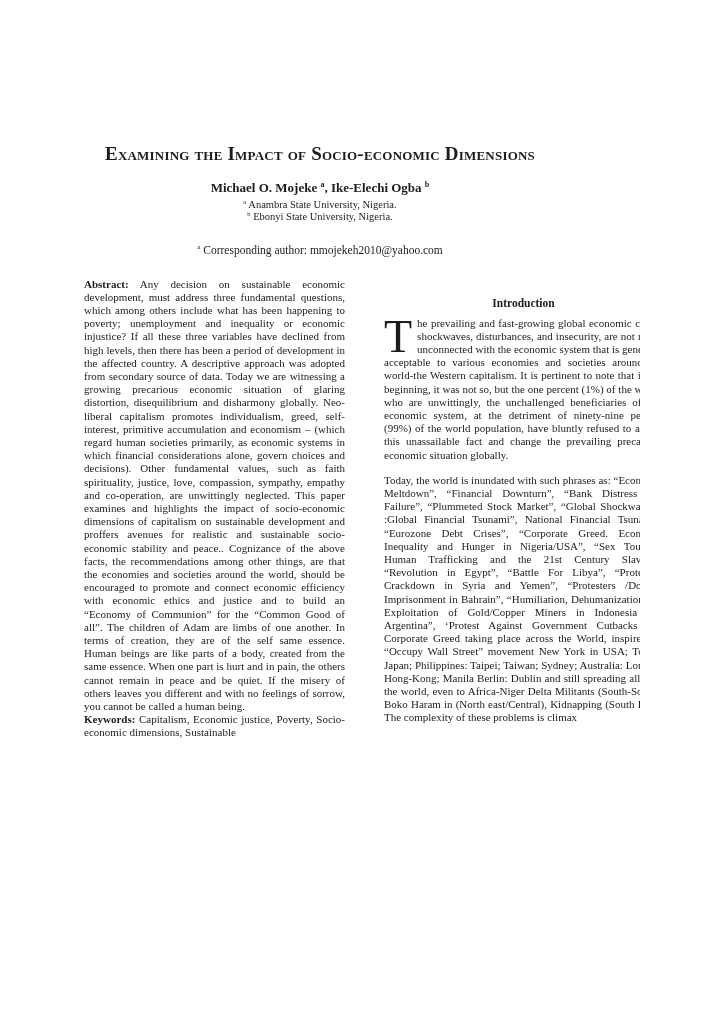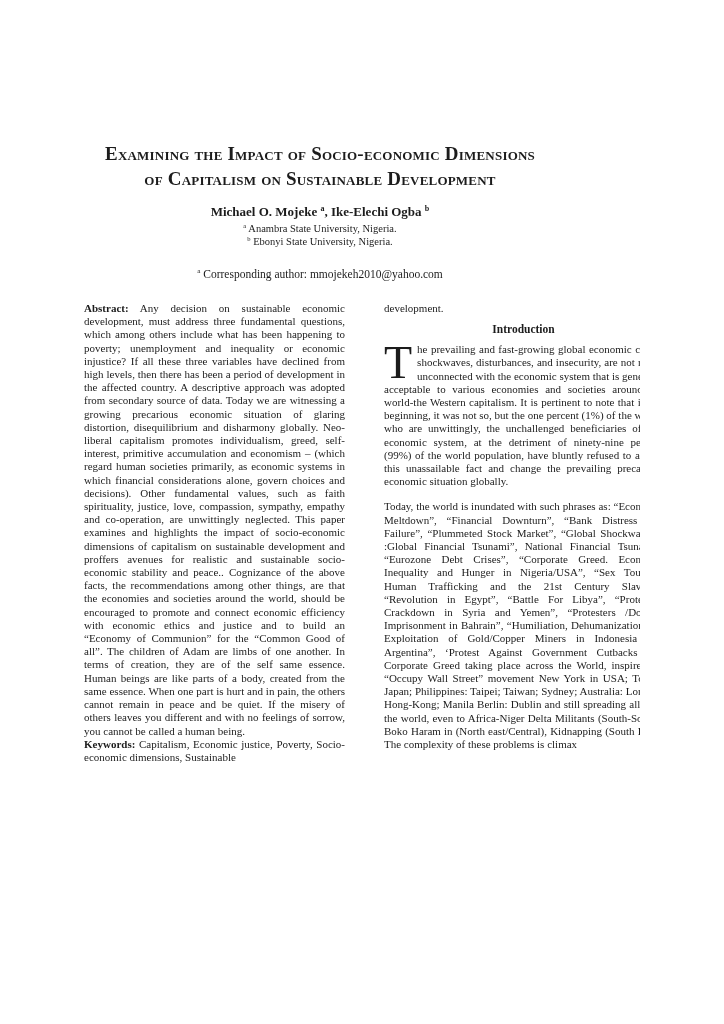--- a/index.html
+++ b/index.html
@@ -67,21 +67,21 @@
   .col-right { width: 279px; flex: 0 0 279px; }
   .col p {
     margin: 0;
     font-size: 11px;
     line-height: 13.2px;
     text-align: justify;
   }
   .bold-lead { font-weight: bold; }
   .continuation { text-align: left !important; }
   .section-heading {
-    margin: 8px 0 8px 0;
+    margin: 19px 0 8px 0;
     font-size: 11.5px;
     font-weight: bold;
     text-align: center;
   }
   .dropcap {
     float: left;
     font-size: 46px;
     line-height: 37px;
     height: 38px;
     padding-right: 5px;
@@ -90,21 +90,20 @@
   .para-gap { margin-top: 12px !important; }
 </style>
 </head>
 <body>
 
 <div class="page">
 
   <header class="header">
     <h1 class="title">
       <span class="title-line">Examining the Impact of Socio-economic Dimensions</span>
-      <span class="title-line">of Capitalism on Sustainable Development</span>
     </h1>
 
     <div class="authors">
       <span>Michael O. Mojeke </span><sup>a</sup><span>, </span><span>Ike-Elechi Ogba </span><sup>b</sup>
     </div>
 
     <div class="affiliations">
       <div><sup>a</sup><span> Anambra State University, Nigeria.</span></div>
       <div><sup>b</sup><span> Ebonyi State University, Nigeria.</span></div>
     </div>
@@ -116,21 +115,20 @@
   </header>
 
   <main class="columns">
 
     <section class="col col-left">
       <p><span class="bold-lead">Abstract:</span><span> Any decision on sustainable economic development, must address three fundamental questions, which among others include what has been happening to poverty; unemployment and inequality or economic injustice? If all these three variables have declined from high levels, then there has been a period of development in the affected country. A descriptive approach was adopted from secondary source of data. Today we are witnessing a growing precarious economic situation of glaring distortion, disequilibrium and disharmony globally. Neo-liberal capitalism promotes individualism, greed, self-interest, primitive accumulation and economism – (which regard human societies primarily, as economic systems in which financial considerations alone, govern choices and decisions). Other fundamental values, such as faith spirituality, justice, love, compassion, sympathy, empathy and co-operation, are unwittingly neglected. This paper examines and highlights the impact of socio-economic dimensions of capitalism on sustainable development and proffers avenues for realistic and sustainable socio-economic stability and peace.. Cognizance of the above facts, the recommendations among other things, are that the economies and societies around the world, should be encouraged to promote and connect economic efficiency with economic ethics and justice and to build an “Economy of Communion” for the “Common Good of all”. The children of Adam are limbs of one another.  In terms of creation, they are of the self same essence. Human beings are like parts of a body, created from the same essence. When one part is hurt and in pain, the others cannot remain in peace and be quiet. If the misery of others leaves you different and with no feelings of sorrow, you cannot be called a human being.</span></p>
       <p><span class="bold-lead">Keywords:</span><span> Capitalism, Economic justice, Poverty, Socio-economic dimensions, Sustainable</span></p>
     </section>
 
     <section class="col col-right">
-      <p class="continuation">development.</p>
       <h2 class="section-heading">Introduction</h2>
       <p><span class="dropcap">T</span><span>he prevailing and fast-growing global economic crises, shockwaves, disturbances, and insecurity, are not really unconnected with the economic system that is generally acceptable to various economies and societies around the world-the Western capitalism. It is pertinent to note that in the beginning, it was not so, but the one percent (1%) of the world, who are unwittingly, the unchallenged beneficiaries of this economic system, at the detriment of ninety-nine percent (99%) of the world population, have bluntly refused to accept this unassailable fact and change the prevailing precarious economic situation globally.</span></p>
       <p class="para-gap">Today, the world is inundated with such phrases as: “Economic Meltdown”, “Financial Downturn”, “Bank Distress and Failure”, “Plummeted Stock Market”, “Global Shockwaves”, :Global Financial Tsunami”, National Financial Tsunami”, “Eurozone Debt Crises”, “Corporate Greed. Economic Inequality and Hunger in Nigeria/USA”, “Sex Tourism, Human Trafficking and the 21st Century Slavery”, “Revolution in Egypt”, “Battle For Libya”, “Protesters Crackdown in Syria and Yemen”, “Protesters /Doctors Imprisonment in Bahrain”, “Humiliation, Dehumanization and Exploitation of Gold/Copper Miners in Indonesia and Argentina”, ‘Protest Against Government Cutbacks and Corporate Greed taking place across the World, inspired by “Occupy Wall Street” movement New York in USA; Tokyo, Japan; Philippines: Taipei; Taiwan; Sydney; Australia: London: Hong-Kong; Manila Berlin: Dublin and still spreading all over the world, even to Africa-Niger Delta Militants (South-South), Boko Haram in (North east/Central), Kidnapping (South East). The complexity of these problems is climax</p>
     </section>
 
   </main>
 
 </div>
 
 </body></html>

